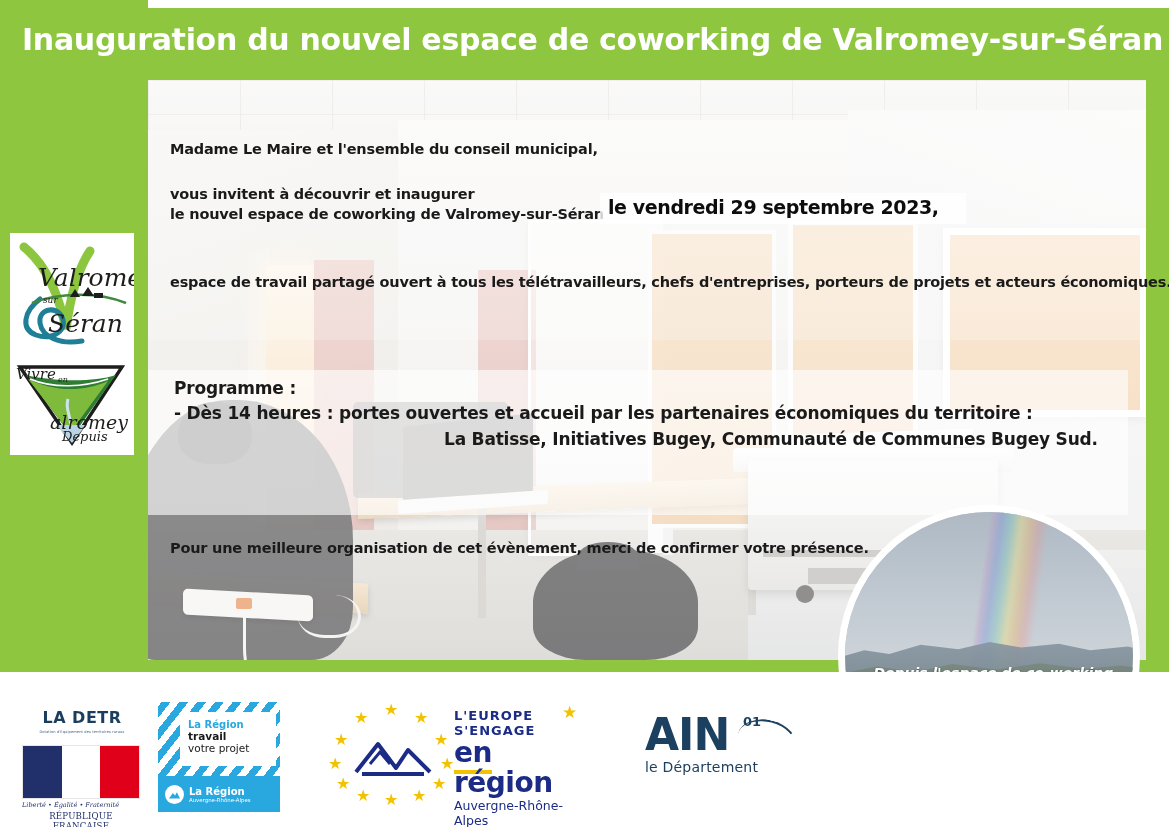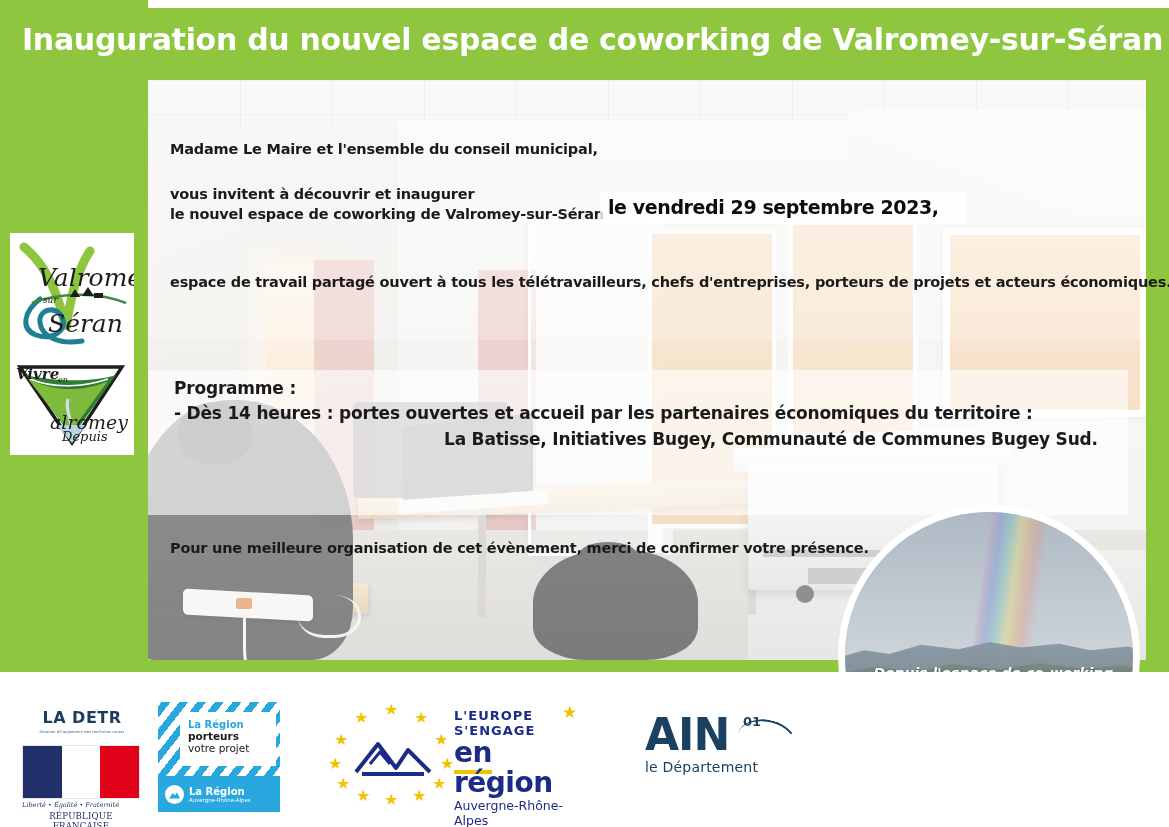--- a/index.html
+++ b/index.html
@@ -154,21 +154,21 @@
     overflow:hidden;
   }
   .vl-top{position:absolute;left:0;top:0;width:124px;height:132px;}
   .vl-bot{position:absolute;left:0;top:126px;width:124px;height:96px;}
   .vl-word{
     position:absolute;font-family:"DejaVu Serif",serif;font-style:italic;color:#1d1d1b;
   }
   .vl-valromey{left:28px;top:30px;font-size:25px;}
   .vl-sur{left:33px;top:62px;font-size:9px;}
   .vl-seran{left:38px;top:76px;font-size:25px;}
-  .vl-vivre{left:6px;top:132px;font-size:15px;font-weight:bold;}
+  .vl-vivre{left:6px;top:132px;font-size:15px;font-weight:normal;}
   .vl-en{left:48px;top:142px;font-size:8px;}
   .vl-val2{left:40px;top:178px;font-size:19px;}
   .vl-retord{left:52px;top:196px;font-size:13px;}
   
   .circle-photo{
     position:absolute;left:838px;top:505px;width:302px;height:302px;border-radius:50%;
     overflow:hidden;border:7px solid #ffffff;box-sizing:border-box;
     background:linear-gradient(180deg,#b9c3cc 0%,#c6ced5 34%,#9fb08f 52%,#6f8a55 72%,#5d7d46 100%);
   }
   .cp{position:absolute;}
@@ -424,21 +424,21 @@
           <div class="rf-red"></div>
         </div>
         <div class="rf-motto">Liberté • Égalité • Fraternité</div>
         <div class="rf-name">RÉPUBLIQUE FRANÇAISE</div>
       </div>
     </div>
 
     <div class="lg-region">
       <div class="reg-inner">
         <div class="reg-l1">La Région</div>
-        <div class="reg-l2">porteurs</div>
+        <div class="reg-l2">travail</div>
         <div class="reg-l3">votre projet</div>
       </div>
       <div class="reg-bar">
         <div class="reg-circ"></div>
         <div>
           <div class="reg-bt">La Région</div>
           <div class="reg-bs">Auvergne-Rhône-Alpes</div>
         </div>
       </div>
     </div>

